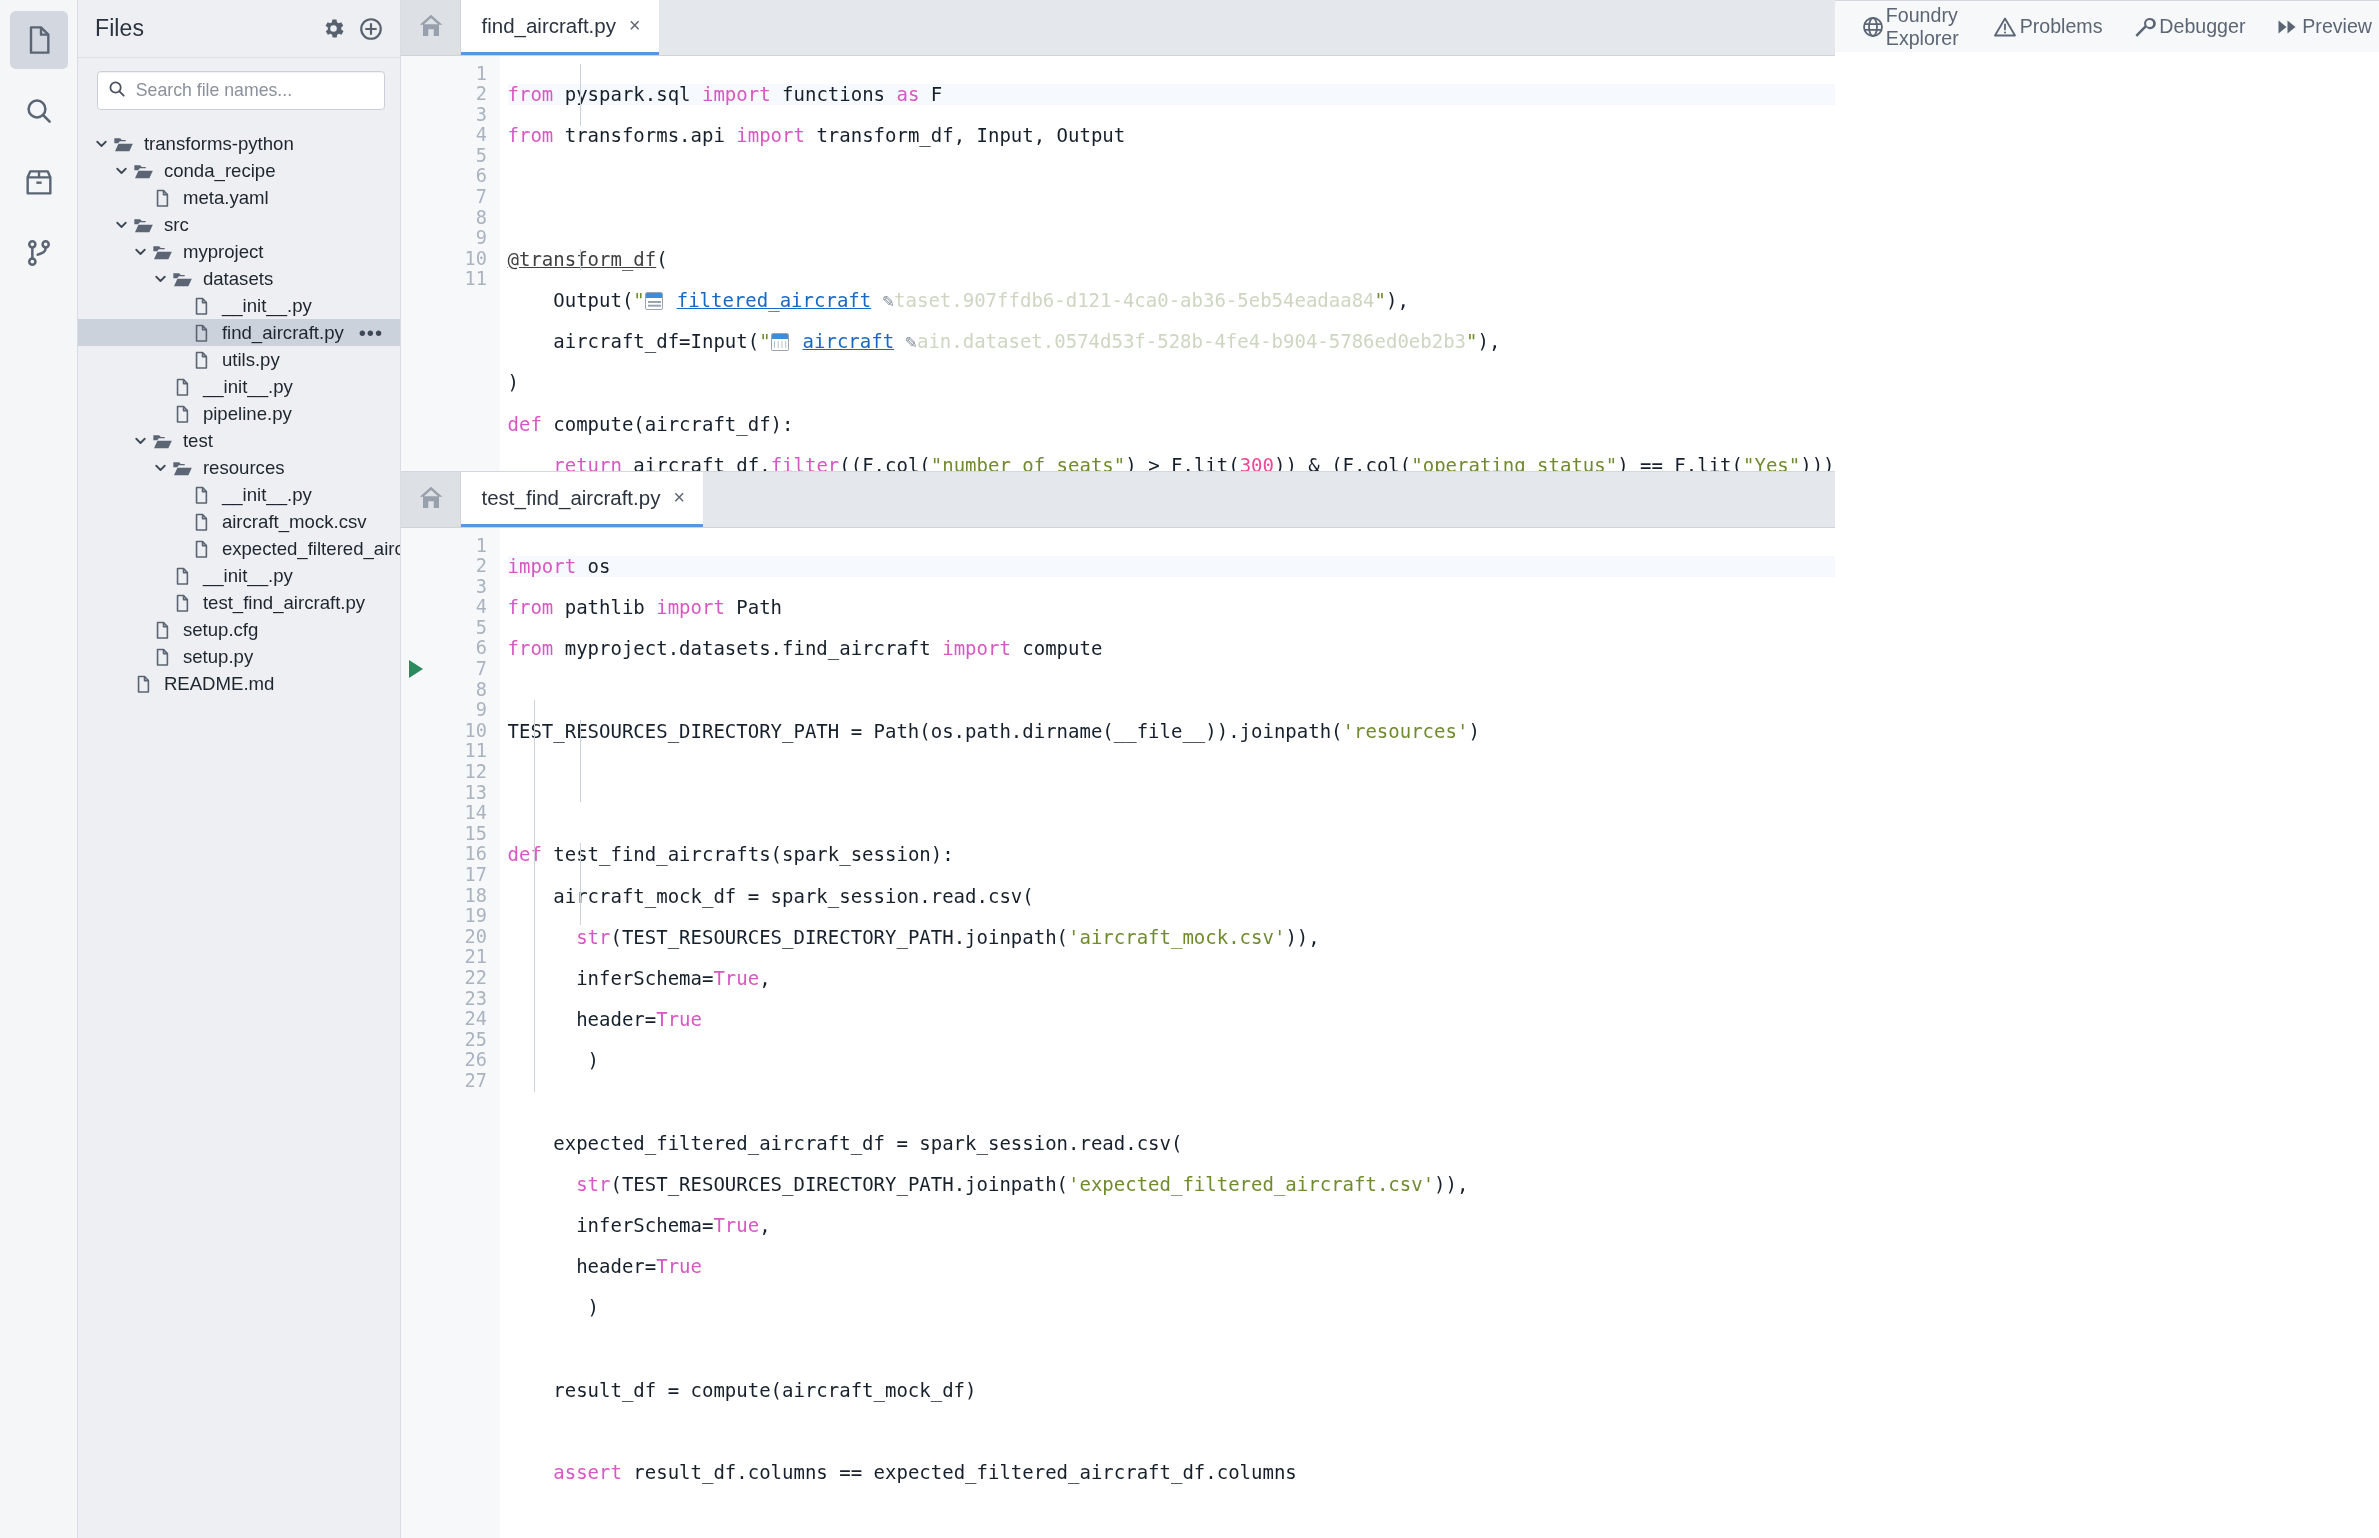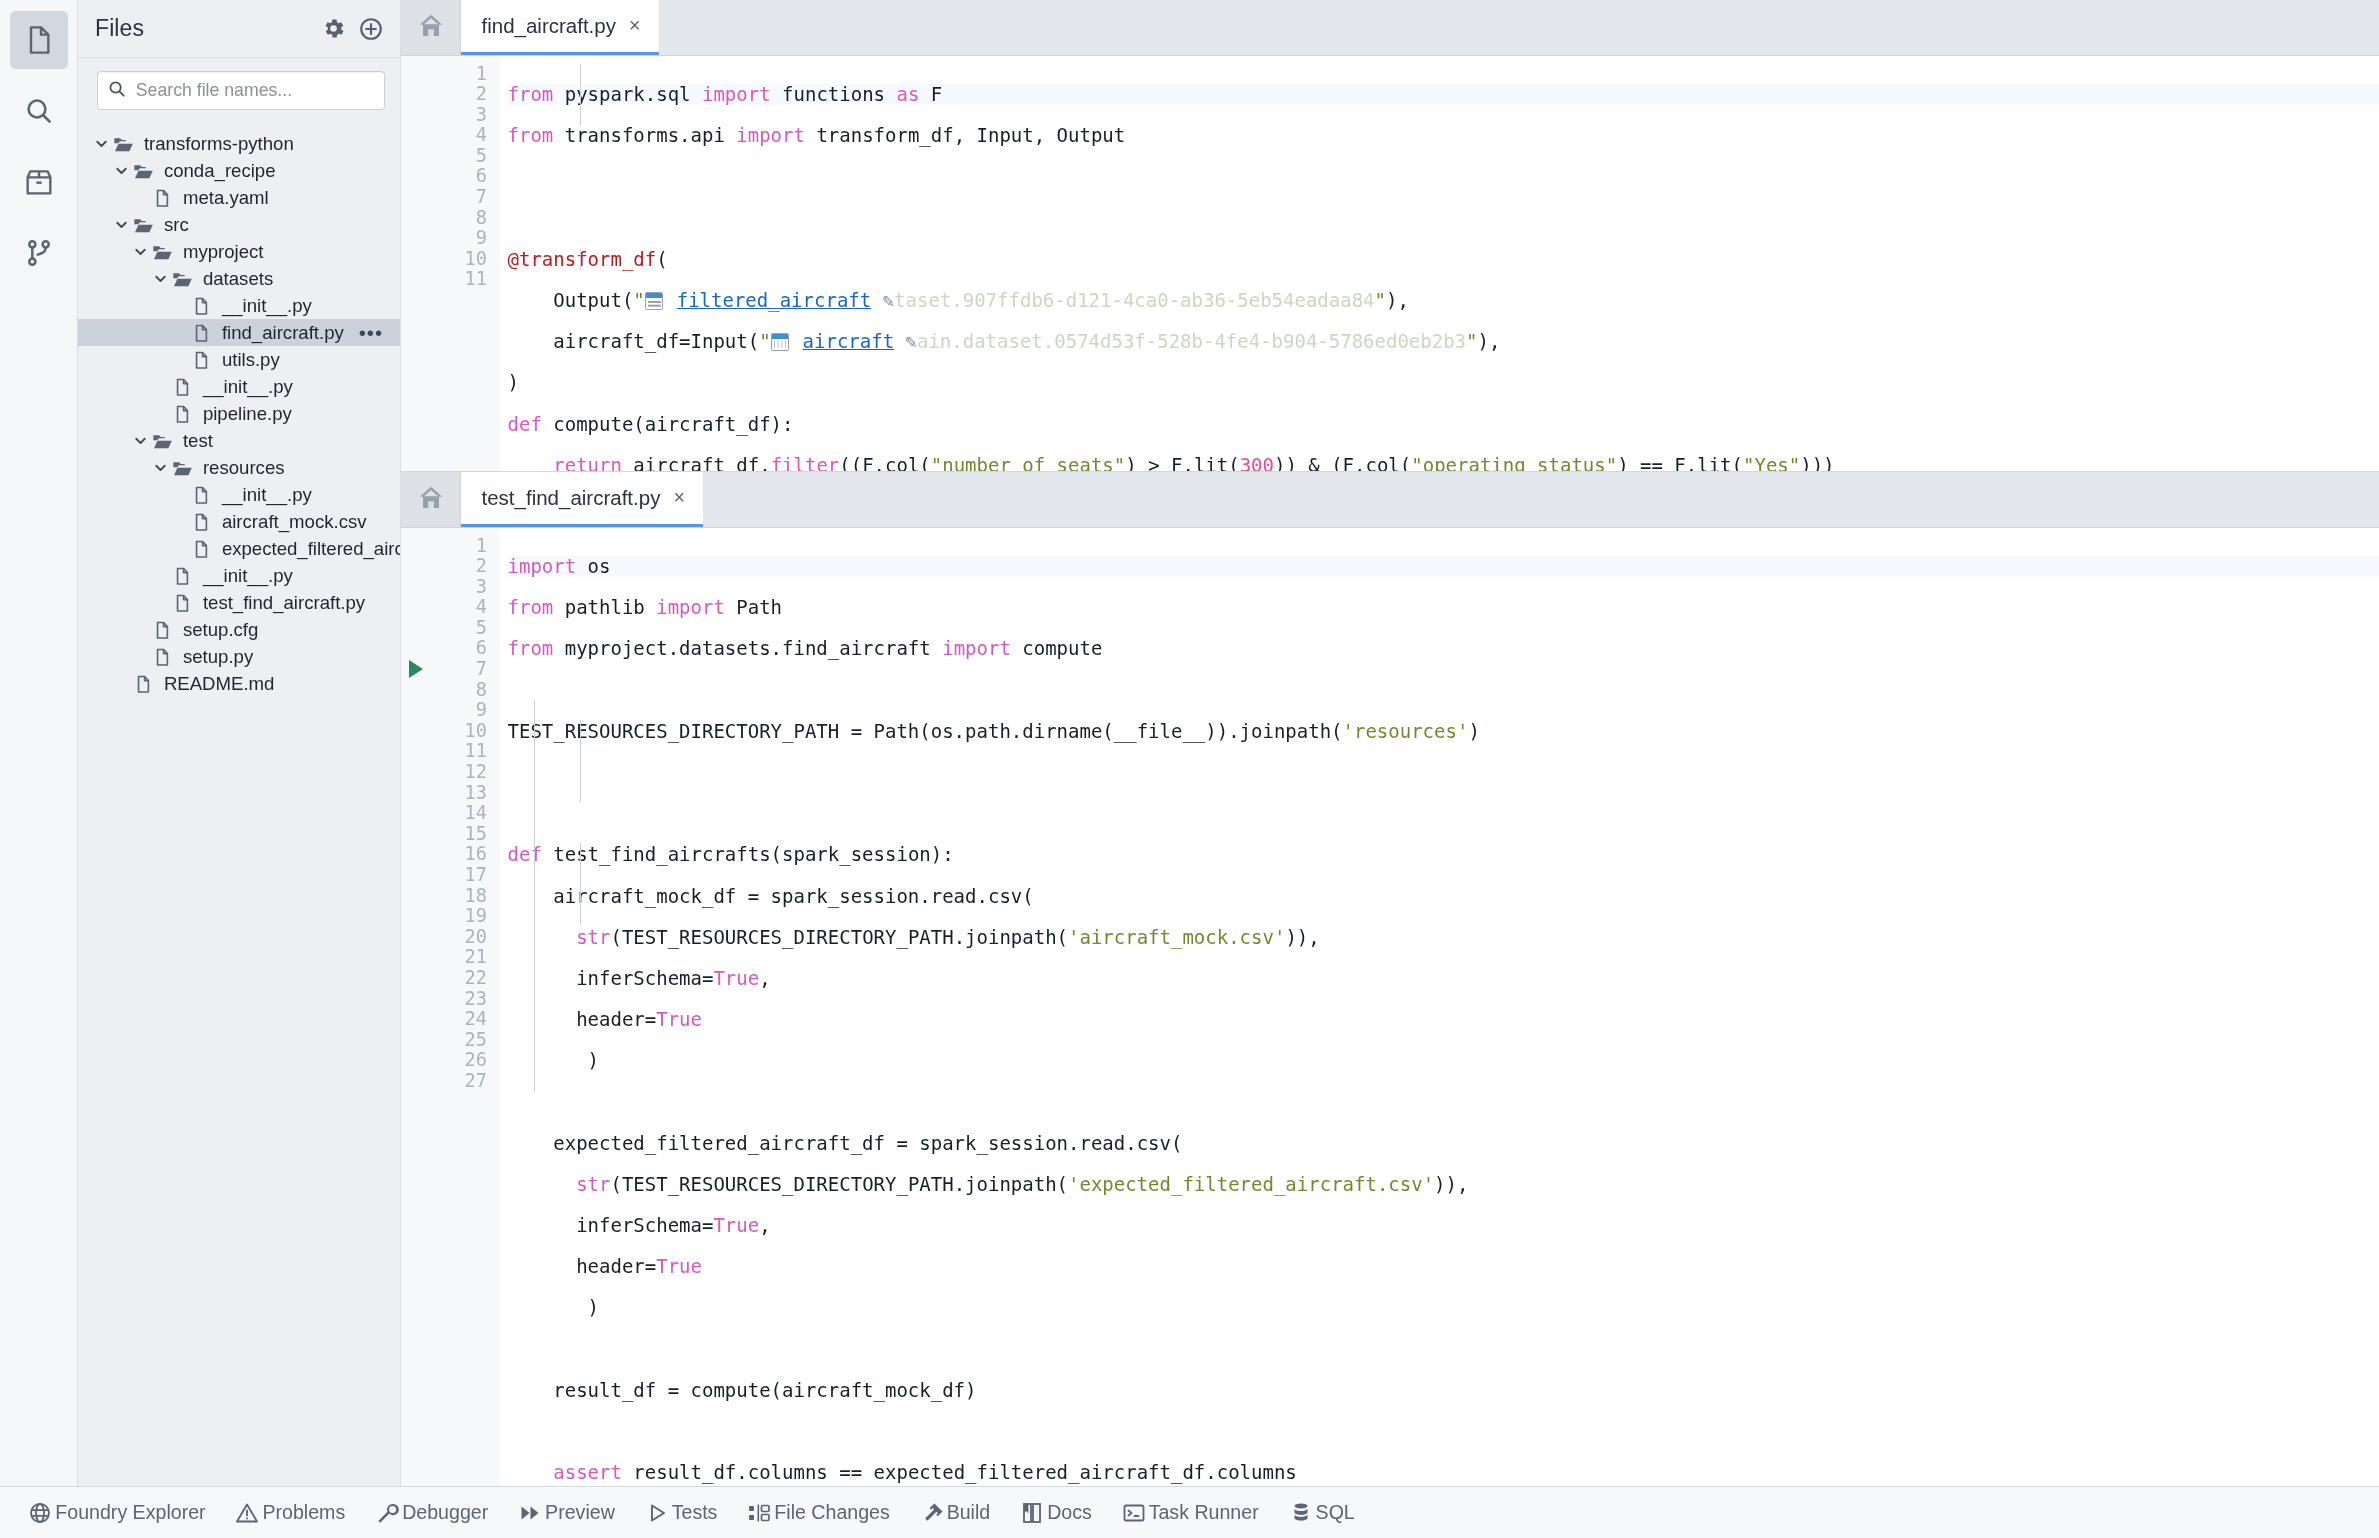--- a/index.html
+++ b/index.html
@@ -6,21 +6,21 @@
   html, body {
     width: 2379px; height: 1538px;
     font-family: "Liberation Sans", sans-serif;
     background: #ffffff;
     overflow: hidden;
   }
   #app {
     position: relative;
     width: 2379px; height: 1538px;
     display: flex;
-    flex-direction: column;
+    flex-direction: row;
   }
   .body-row { display: flex; flex: 1; min-height: 0; }
 
   
   .activity-bar {
     width: 78px;
     background: #f5f6f8;
     border-right: 0.9px solid #d8dce3;
     display: flex;
     flex-direction: column;
@@ -183,21 +183,21 @@
     position: relative;
   }
   .code .ln { height: 20.6px; }
   .code .ln.first { background: #f6faff; }
   .indent-guide {
     position: absolute;
     width: 0.9px;
     background: #ccd2da;
   }
   .kw   { color: #d857c3; }
-  .grn  { color: #b91c1c; }      
+  .grn  { color: #404040; text-decoration: underline; }      
   .str  { color: #708a2e; }      
   .num  { color: #ec4899; }      
   .lnk  { color: #1767c4; text-decoration: underline; }      
   .ghost{ color: #cdd6c0; }      
   .pencil { color:#7c8796; }
 
   .ds-icon {
     display: inline-block;
     width: 18.6px; height: 17.7px;
     vertical-align: -2.8px;

